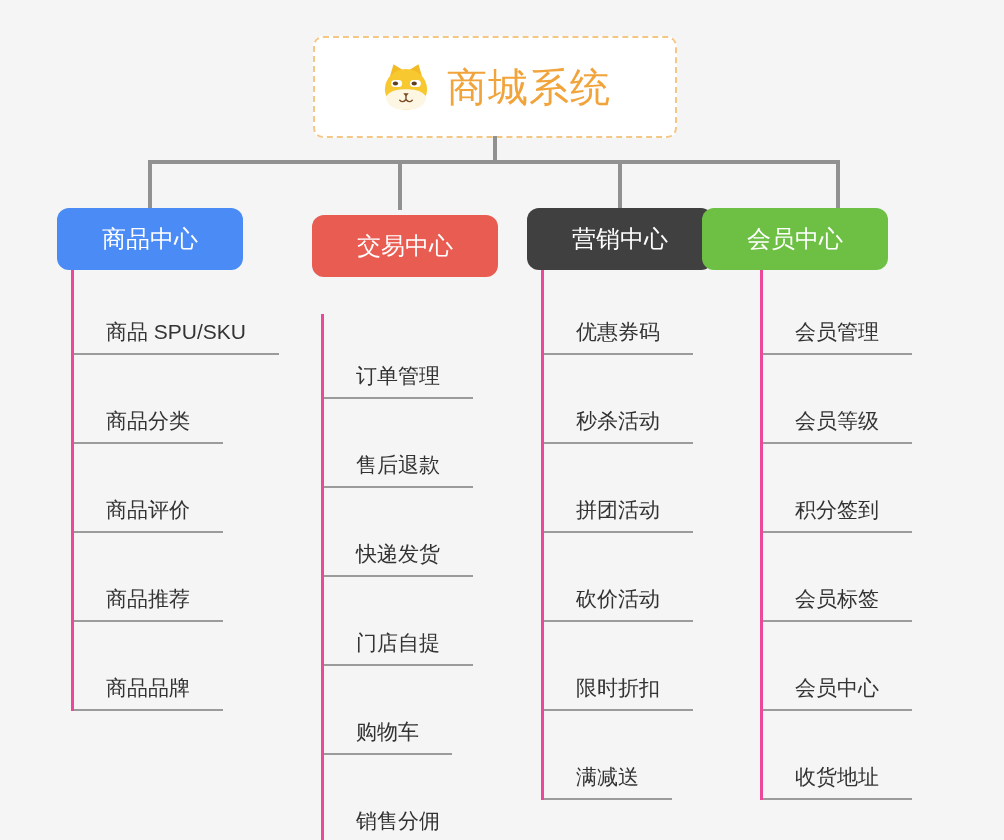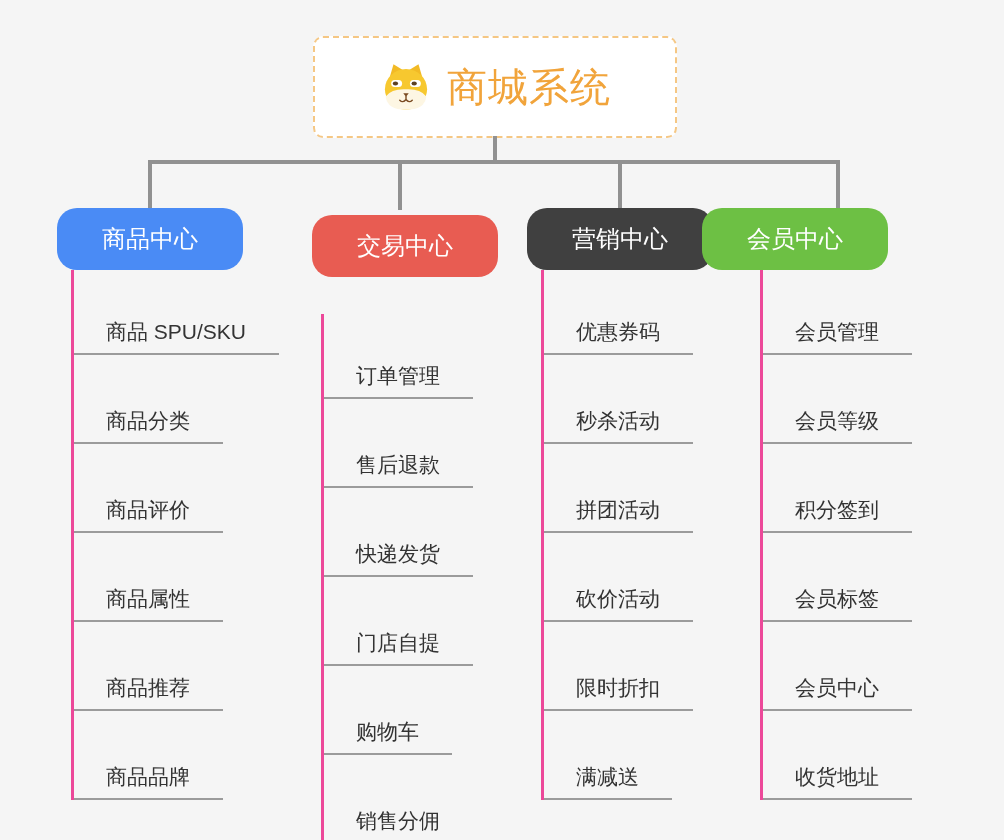--- a/index.html
+++ b/index.html
@@ -35,21 +35,21 @@
   
   .line{position:absolute;background:#919191;}
   .v-root{left:493px;top:136px;width:4px;height:26px;}
   .h-bar {left:148px;top:160px;width:692px;height:4px;}
   .stub  {top:162px;width:4px;height:48px;}
   .stub.s0{left:148px;} .stub.s1{left:398px;} .stub.s2{left:618px;} .stub.s3{left:836px;}
 
   
   .branch{
     position:absolute;top:208px;width:186px;height:62px;
-    border-radius:20px;
+    border-radius:12px;
     color:#ffffff;font-size:24px;
     display:flex;align-items:center;justify-content:center;
     white-space:nowrap;
     z-index:2;
   }
   .branch.p0{left:57px;}  .branch.p1{left:312px;margin-top:7px;}
   .branch.p2{left:527px;} .branch.p3{left:702px;}
 
   
   .col{
@@ -102,23 +102,20 @@
 
   <div class="col c0">
     <div class="row">
         <span class="leaf">商品 SPU/SKU</span>
       </div>
     <div class="row">
         <span class="leaf">商品分类</span>
       </div>
     <div class="row">
         <span class="leaf">商品评价</span>
-      </div>
-    <div class="row">
-        <span class="leaf">商品属性</span>
       </div>
     <div class="row">
         <span class="leaf">商品推荐</span>
       </div>
     <div class="row">
         <span class="leaf">商品品牌</span>
       </div>
   </div>
 
   <div class="col c1">

